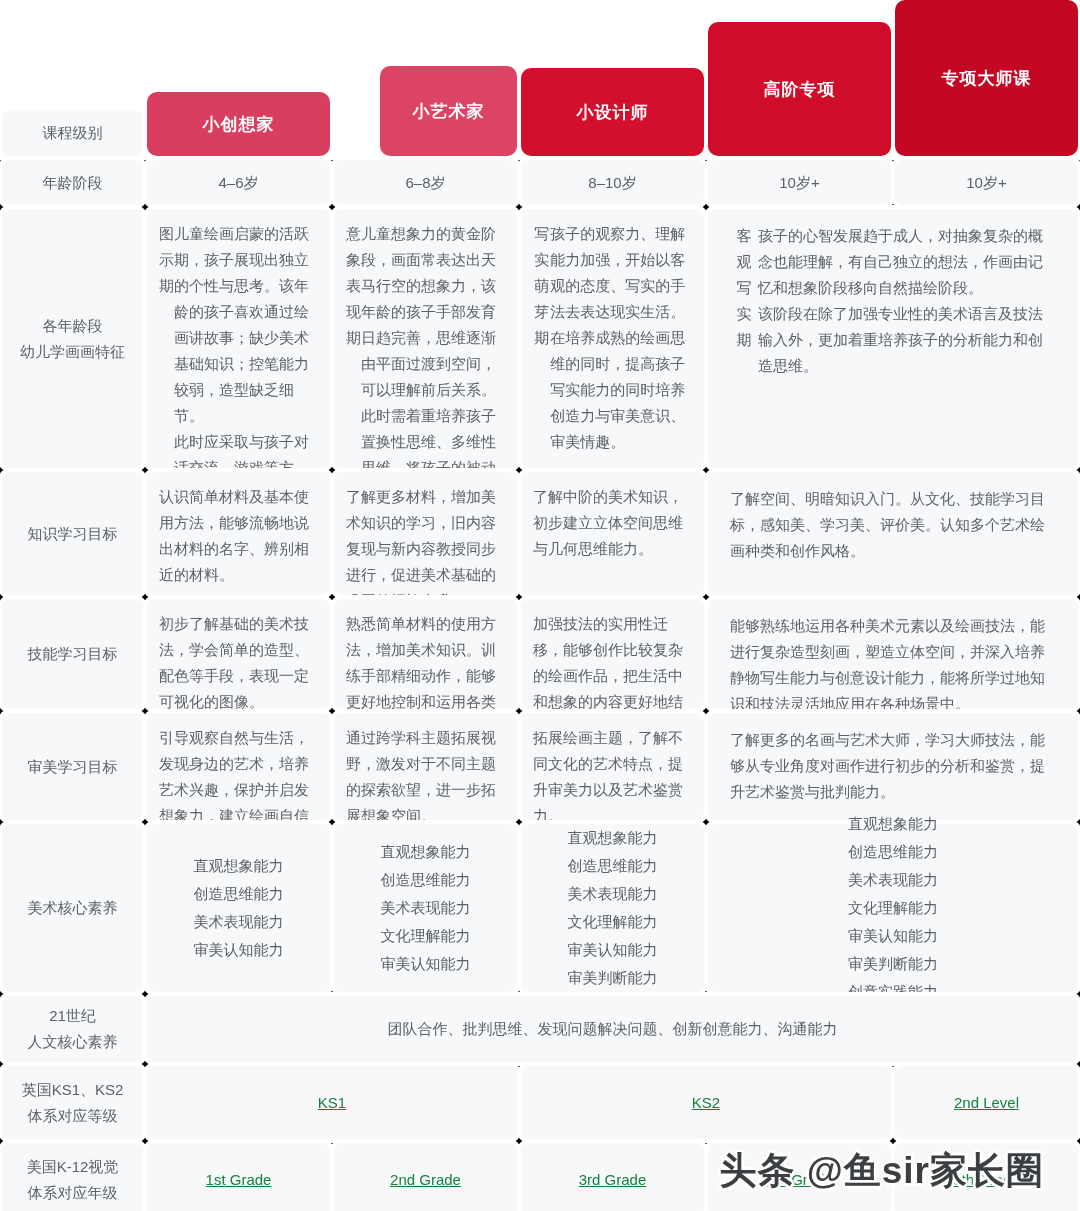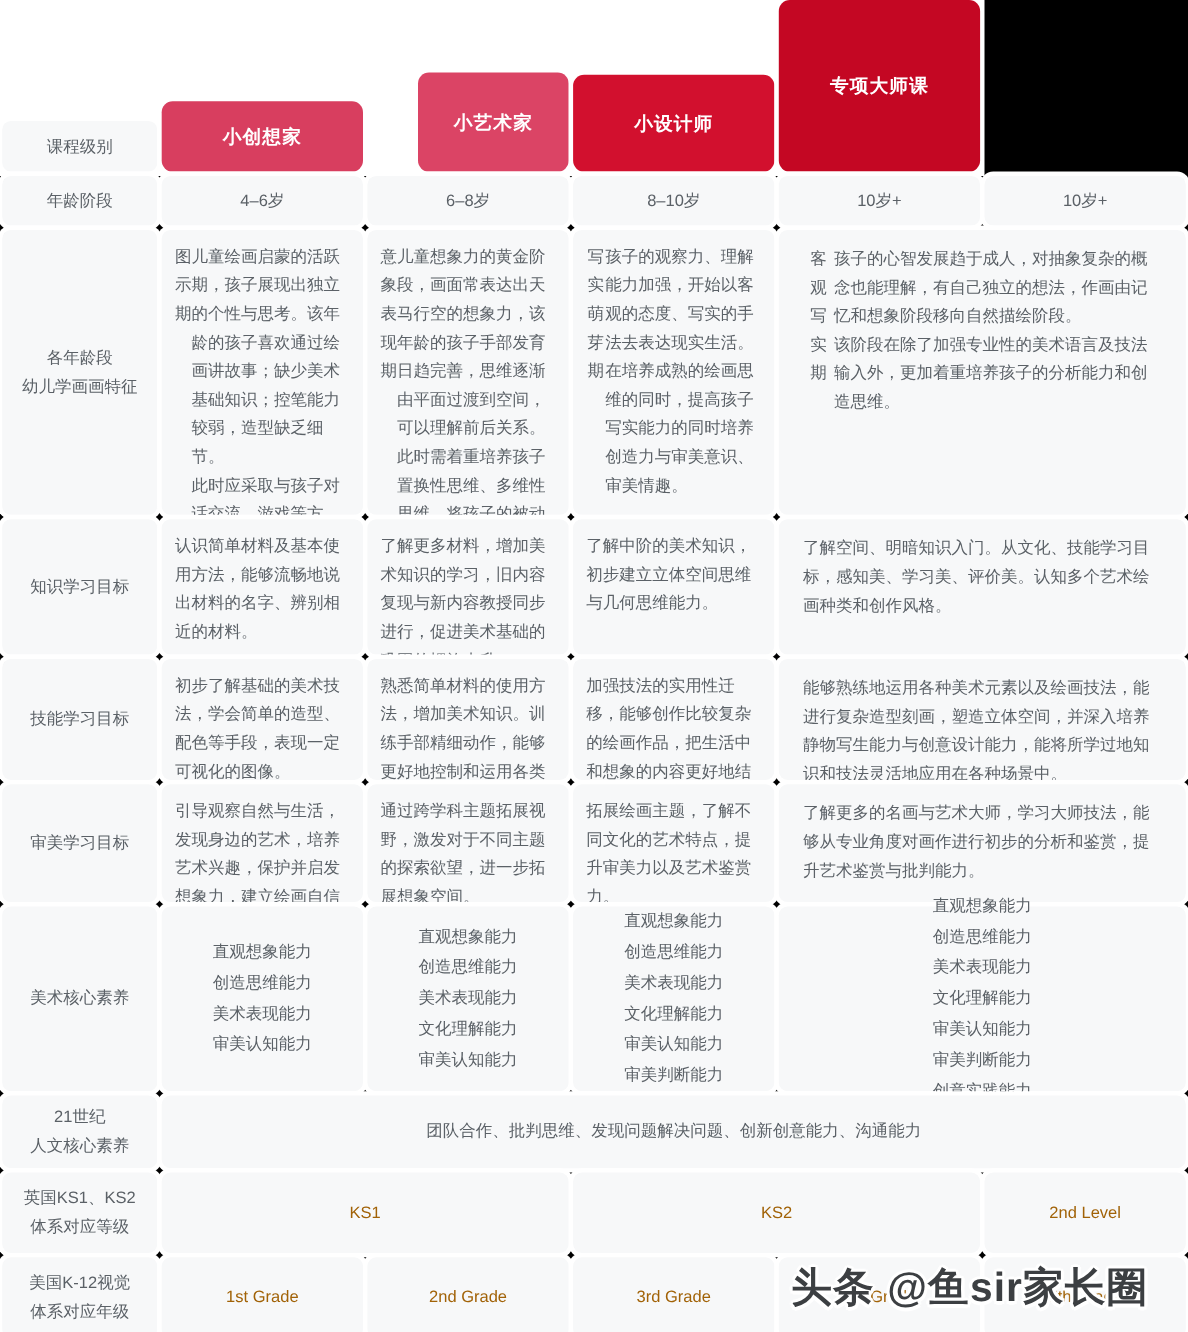--- a/index.html
+++ b/index.html
@@ -58,21 +58,21 @@
   .r-aes  .cell{height:107px;}
   .r-core .cell{height:168px;}
   .r-cent .cell{height:66px;}
   .r-uk   .cell{height:73px;}
   .r-us   .cell{height:73px;}
   .span2{grid-column:span 2;}
   .span5{grid-column:2 / -1;}
   .body-cell{flex-direction:row;align-items:stretch;justify-content:flex-start;text-align:left;}
   .cell-title{text-align:center;font-weight:500;margin-bottom:0;}
   .core-list{line-height:28px;text-align:center;}
-  .eng{color:#a16207;}
+  .eng{color:#15803d;text-decoration:underline;}
   .watermark{
     position:absolute;
     right:36px;top:1146px;
     font-size:37px;font-weight:700;color:#3c3f42;letter-spacing:1px;
     text-shadow:-2px -2px 0 #fff,2px -2px 0 #fff,-2px 2px 0 #fff,2px 2px 0 #fff,0 3px 1px #fff,3px 0 1px #fff,-3px 0 1px #fff,0 -3px 1px #fff;
     white-space:nowrap;
   }
 </style>
 </head>
 <body>
@@ -84,20 +84,23 @@
       <div class="hlabel">课程级别</div>
     </div>
     <div class="hcol">
       <div class="hblock h1" style="background: rgb(216, 62, 95);">小创想家</div>
     </div>
     <div class="hcol">
       <div class="hblock h2" style="background: rgb(219, 68, 101); margin-left: 46px;">小艺术家</div>
     </div>
     <div class="hcol">
       <div class="hblock h3" style="background: rgb(210, 16, 46);">小设计师</div>
+    </div>
+    <div class="hcol">
+      <div class="hblock h4" style="background: rgb(207, 13, 43);">高阶专项</div>
     </div>
     <div class="hcol">
       <div class="hblock h5" style="background: rgb(196, 7, 35);">专项大师课</div>
     </div>
   </div>
 
   <div class="row r-age">
     <div class="cell">年龄阶段</div>
     <div class="cell">4–6岁</div>
     <div class="cell">6–8岁</div>

